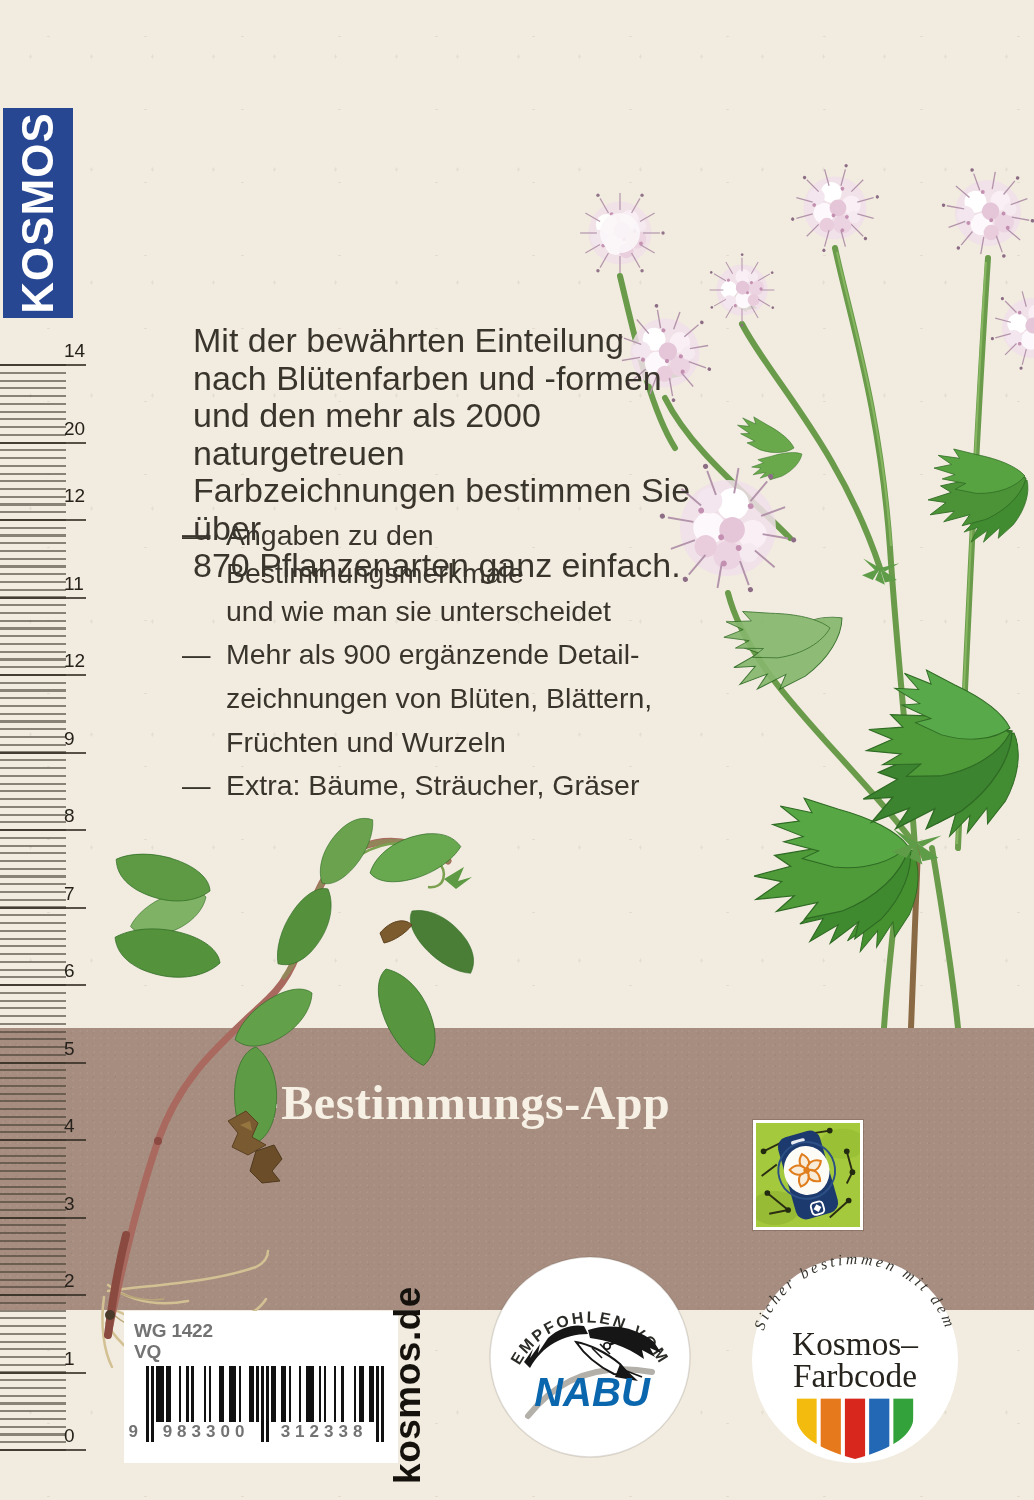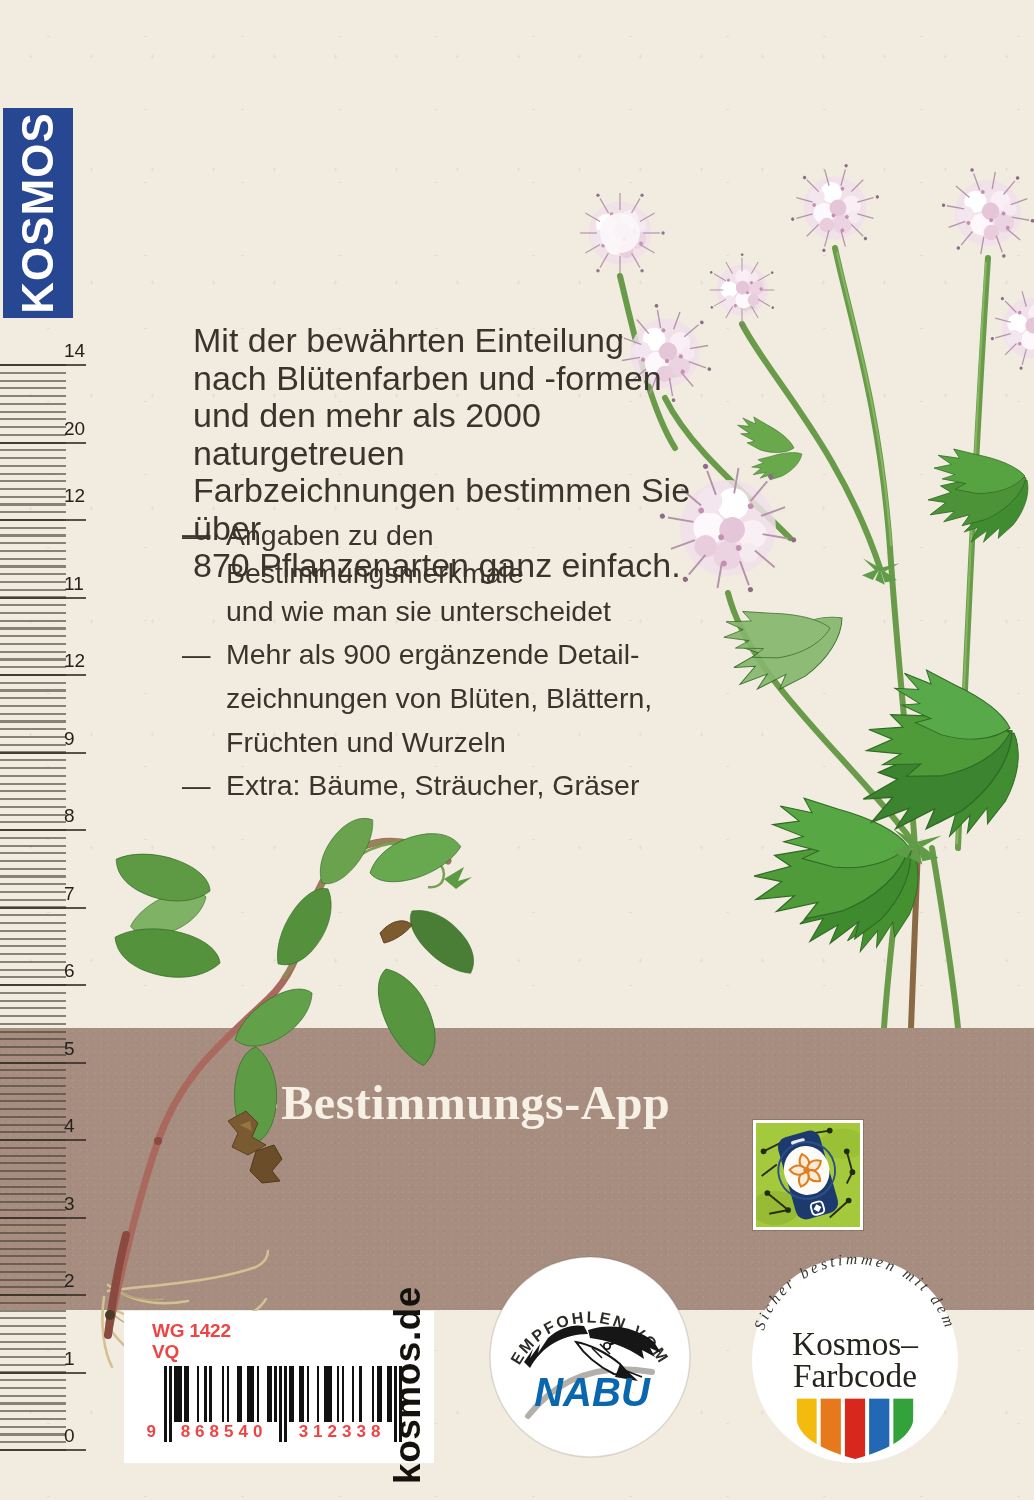--- a/index.html
+++ b/index.html
@@ -54,21 +54,21 @@
   .band-line2 .small{font-size:31px;}
   .band-line2 .big{font-size:48px; font-weight:bold; letter-spacing:.5px;}
   .band-line3{margin-top:13px; font-size:33px;}
 
   
   .app-icon{left:753px; top:1120px; width:104px; height:104px; z-index:4;
     border:3px solid #fff; box-shadow:0 0 0 1px rgba(70,50,40,.25);}
 
   
   .barcode-box{left:124px; top:1311px; width:254px; height:134px; background:#fff;
-    padding:9px 28px; z-index:6; font-weight:bold; color:#ef4444;}
+    padding:9px 10px; z-index:6; font-weight:bold; color:#737373;}
   .bc-line{font-size:19px; line-height:21px; letter-spacing:-.2px; display:flex;}
   .bc-price{margin-left:auto;}
   #bars{position:relative; height:76px; width:252px; margin-top:4px;}
   #bars .bar{position:absolute; top:0; width:2.5px; height:56px; background:#111;}
   #bars .bar.tall{height:76px;}
   #bars .bc-digit{position:absolute; top:56px; font-size:17px; line-height:19px; font-weight:bold; letter-spacing:5px;}
   #bc-d0{left:9px; transform:translateX(-100%); letter-spacing:0;}
   #bc-d1{left:72px; transform:translateX(-50%);}
   #bc-d2{left:190px; transform:translateX(-50%);}
 
@@ -360,21 +360,21 @@
         <circle r="3.5" fill="#e07d1d"></circle>
       </g>
     </g>
   </svg>
 
   <div class="abs barcode-box">
     <div class="bc-line">WG 1422</div>
     <div class="bc-line">VQ</div>
     <div id="bars">
       <span class="bc-digit" id="bc-d0">9</span>
-      <span class="bc-digit" id="bc-d1">868540</span>
+      <span class="bc-digit" id="bc-d1">983300</span>
       <span class="bc-digit" id="bc-d2">312338</span>
     <div class="bar tall" style="left: 12px;"></div>
         <div class="bar tall" style="left: 17px;"></div>
         <div class="bar" style="left: 22px;"></div>
         <div class="bar" style="left: 24.5px;"></div>
         <div class="bar" style="left: 27px;"></div>
         <div class="bar" style="left: 32px;"></div>
         <div class="bar" style="left: 34.5px;"></div>
         <div class="bar" style="left: 44.5px;"></div>
         <div class="bar" style="left: 52px;"></div>

